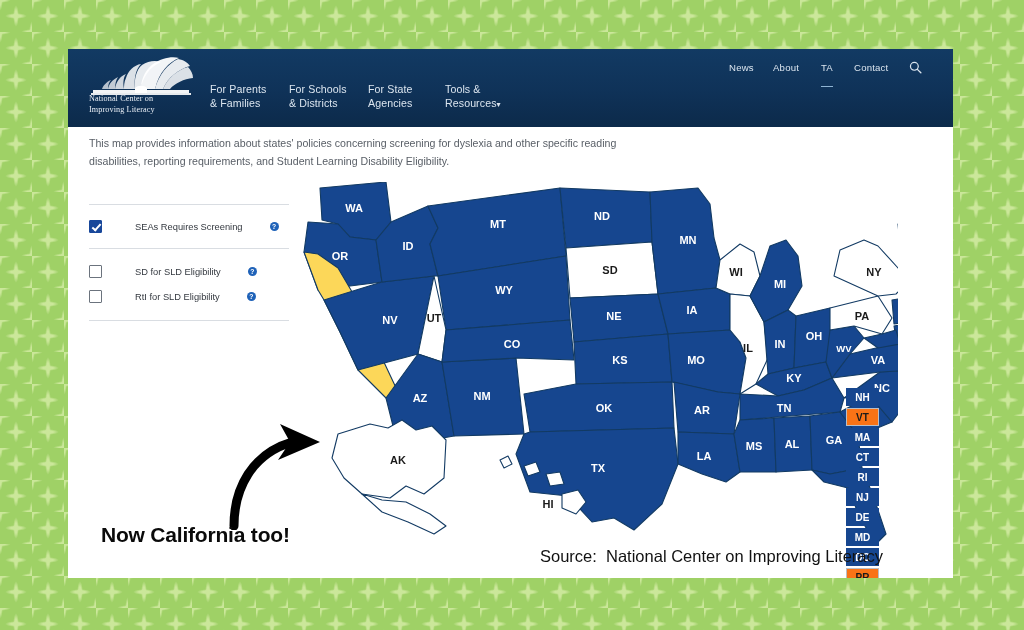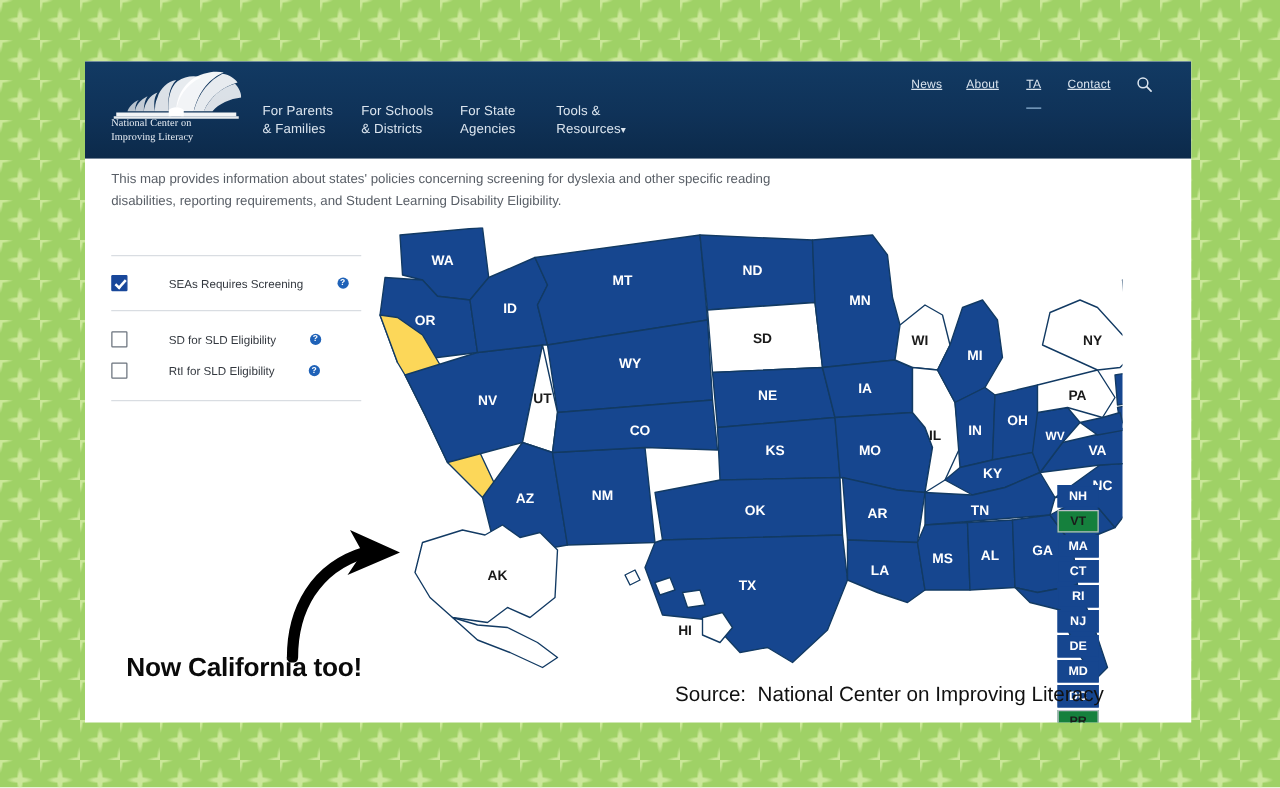--- a/index.html
+++ b/index.html
@@ -74,21 +74,20 @@
   .nav-main.n2 { left: 300px; }
   .nav-main.n3 { left: 377px; }
   .caret-glyph { font-size: 8px; }
 
   .nav-util {
     position: absolute;
     top: 13px;
     font-size: 9.6px;
     color: #dbe5ef;
     letter-spacing: .2px;
-    text-decoration: underline;
   }
   .nav-util.u0 { left: 661px; }
   .nav-util.u1 { left: 705px; }
   .nav-util.u2 { left: 753px; border-bottom: 1px solid #8fb4d4; padding-bottom: 13px; }
   .nav-util.u3 { left: 786px; }
   #search-icon { position: absolute; left: 841px; top: 12px; width: 13px; height: 13px; }
 
   
   #card-body { position: relative; height: 402px; background: #fff; }
 
@@ -174,21 +173,21 @@
 
   
   #chips { position: absolute; left: 778px; top: 261px; }
   .chip {
     width: 33px; height: 18px; margin-bottom: 2px;
     display: flex; align-items: center; justify-content: center;
     font-size: 10px; font-weight: bold;
     border: 1px solid #b9bec6;
   }
   .chip.blue { background: #16468f; color: #fff; border-color: #16468f; }
-  .chip.white { background: #15803d; color: #1a1a1a; }
+  .chip.white { background: #f97316; color: #1a1a1a; }
 
   
   #source-line {
     position: absolute;
     left: 472px;
     top: 420px;
     font-size: 16.5px;
     color: #111;
     white-space: pre;
   }

